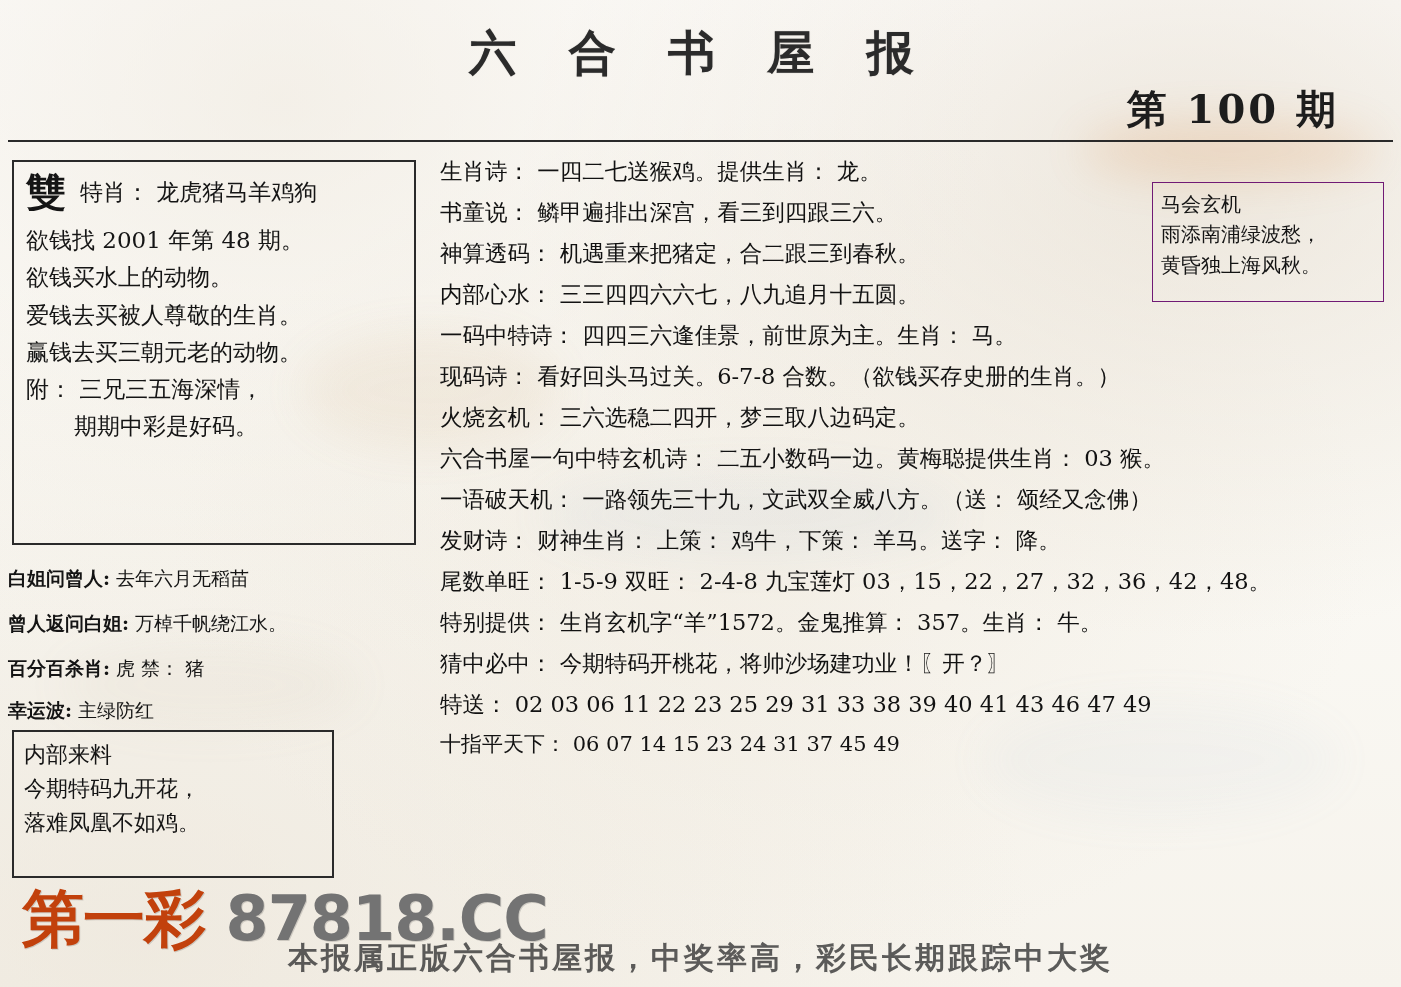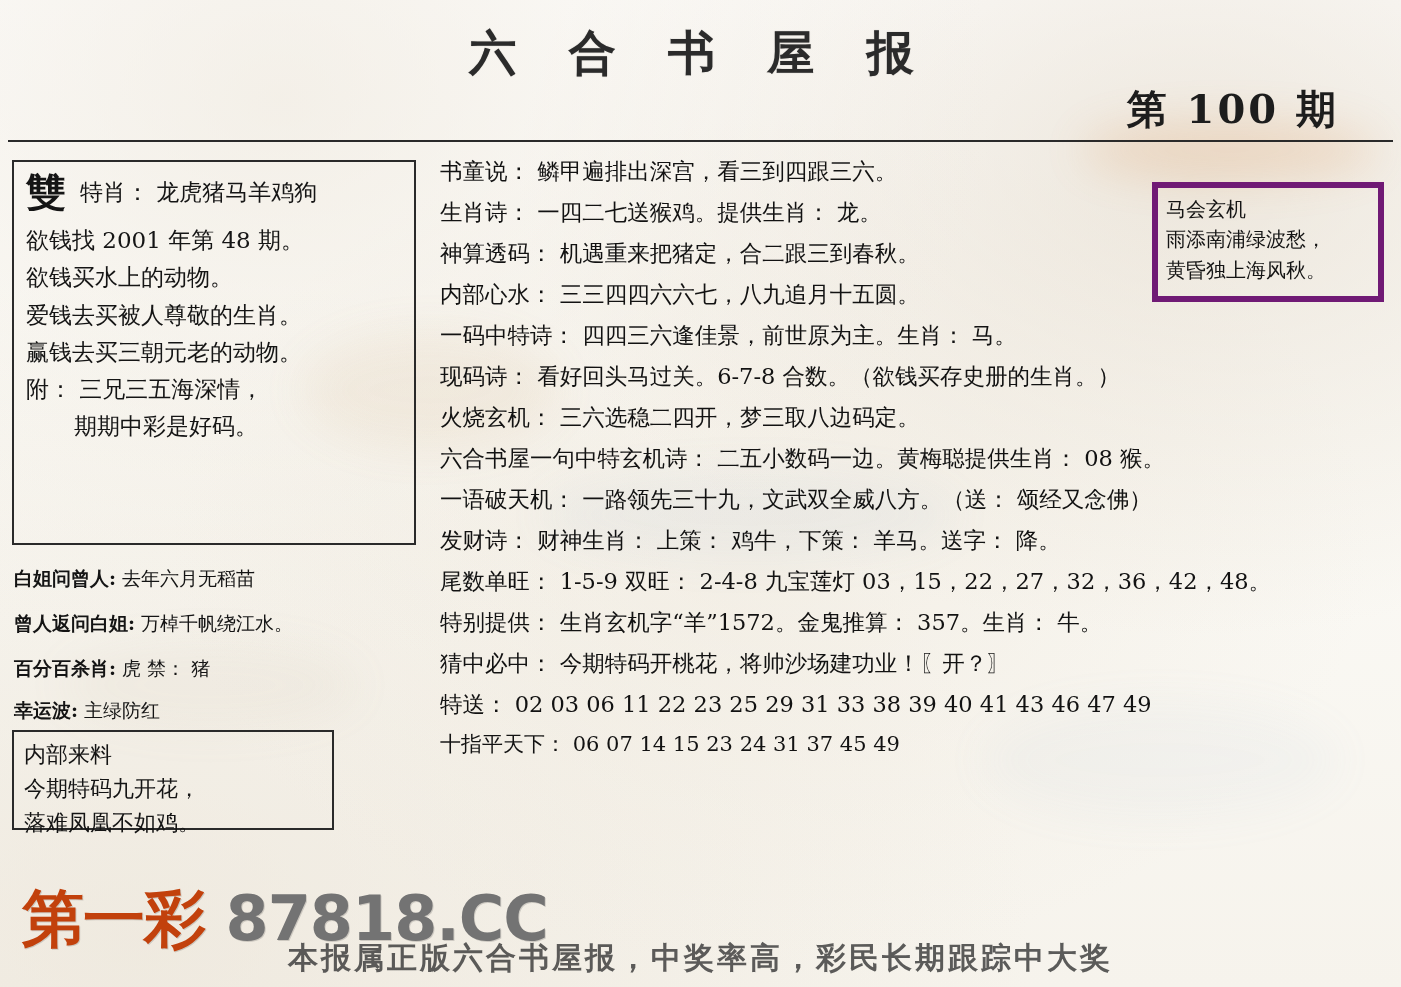--- a/index.html
+++ b/index.html
@@ -100,35 +100,35 @@
     color: #151515;
     font-family: "DejaVu Serif", "Liberation Serif", serif;
     line-height: 1.62;
     white-space: nowrap;
   }
   .lbl-line.first { display: block; margin-bottom: 10px; }
   .indent { padding-left: 48px; }
 
   .left-sub {
     position: absolute;
-    left: 14px;
+    left: 8px;
     width: 420px;
     font-size: 19px;
     font-family: "DejaVu Serif", "Liberation Serif", serif;
     color: #141414;
     white-space: nowrap;
   }
   .left-sub b { font-weight: bold; }
 
   .inner-box {
     position: absolute;
     left: 12px;
     top: 730px;
     width: 322px;
-    height: 100px;
+    height: 148px;
     border: 2px solid #2a2a2a;
     box-sizing: border-box;
     padding: 6px 10px;
   }
   .inner-box .l {
     font-size: 22px;
     font-family: "DejaVu Serif", "Liberation Serif", serif;
     line-height: 1.55;
     color: #141414;
     white-space: nowrap;
@@ -151,21 +151,21 @@
   }
   .row.small { font-size: 21px; }
 
   
   .right-box {
     position: absolute;
     left: 1152px;
     top: 182px;
     width: 232px;
     height: 120px;
-    border: 6px solid #701a75;
+    border: 1px solid #701a75;
     box-sizing: border-box;
     padding: 6px 8px;
   }
   .right-box .l {
     font-size: 20px;
     font-family: "DejaVu Serif", "Liberation Serif", serif;
     line-height: 1.52;
     color: #141414;
     white-space: nowrap;
   }
@@ -253,28 +253,28 @@
     <span>主绿防红</span>
   </div>
 
   <div class="inner-box">
     <div class="l">内部来料</div>
     <div class="l">今期特码九开花，</div>
     <div class="l">落难凤凰不如鸡。</div>
   </div>
 
   <div class="main-col">
+    <div class="row">生肖诗： 一四二七送猴鸡。提供生肖： 龙。</div>
     <div class="row">书童说： 鳞甲遍排出深宫，看三到四跟三六。</div>
-    <div class="row">生肖诗： 一四二七送猴鸡。提供生肖： 龙。</div>
     <div class="row">神算透码： 机遇重来把猪定，合二跟三到春秋。</div>
     <div class="row">内部心水： 三三四四六六七，八九追月十五圆。</div>
     <div class="row">一码中特诗： 四四三六逢佳景，前世原为主。生肖： 马。</div>
     <div class="row">现码诗： 看好回头马过关。6-7-8 合数。（欲钱买存史册的生肖。）</div>
     <div class="row">火烧玄机： 三六选稳二四开，梦三取八边码定。</div>
-    <div class="row">六合书屋一句中特玄机诗： 二五小数码一边。黄梅聪提供生肖： 08 猴。</div>
+    <div class="row">六合书屋一句中特玄机诗： 二五小数码一边。黄梅聪提供生肖： 03 猴。</div>
     <div class="row">一语破天机： 一路领先三十九，文武双全威八方。（送： 颂经又念佛）</div>
     <div class="row">发财诗： 财神生肖： 上策： 鸡牛，下策： 羊马。送字： 降。</div>
     <div class="row">尾数单旺： 1-5-9 双旺： 2-4-8 九宝莲灯 03，15，22，27，32，36，42，48。</div>
     <div class="row">特别提供： 生肖玄机字“羊”1572。金鬼推算： 357。生肖： 牛。</div>
     <div class="row">猜中必中： 今期特码开桃花，将帅沙场建功业！〖开？〗</div>
     <div class="row">特送： 02 03 06 11 22 23 25 29 31 33 38 39 40 41 43 46 47 49</div>
     <div class="row small">十指平天下： 06 07 14 15 23 24 31 37 45 49</div>
   </div>
 
   <div class="right-box">

